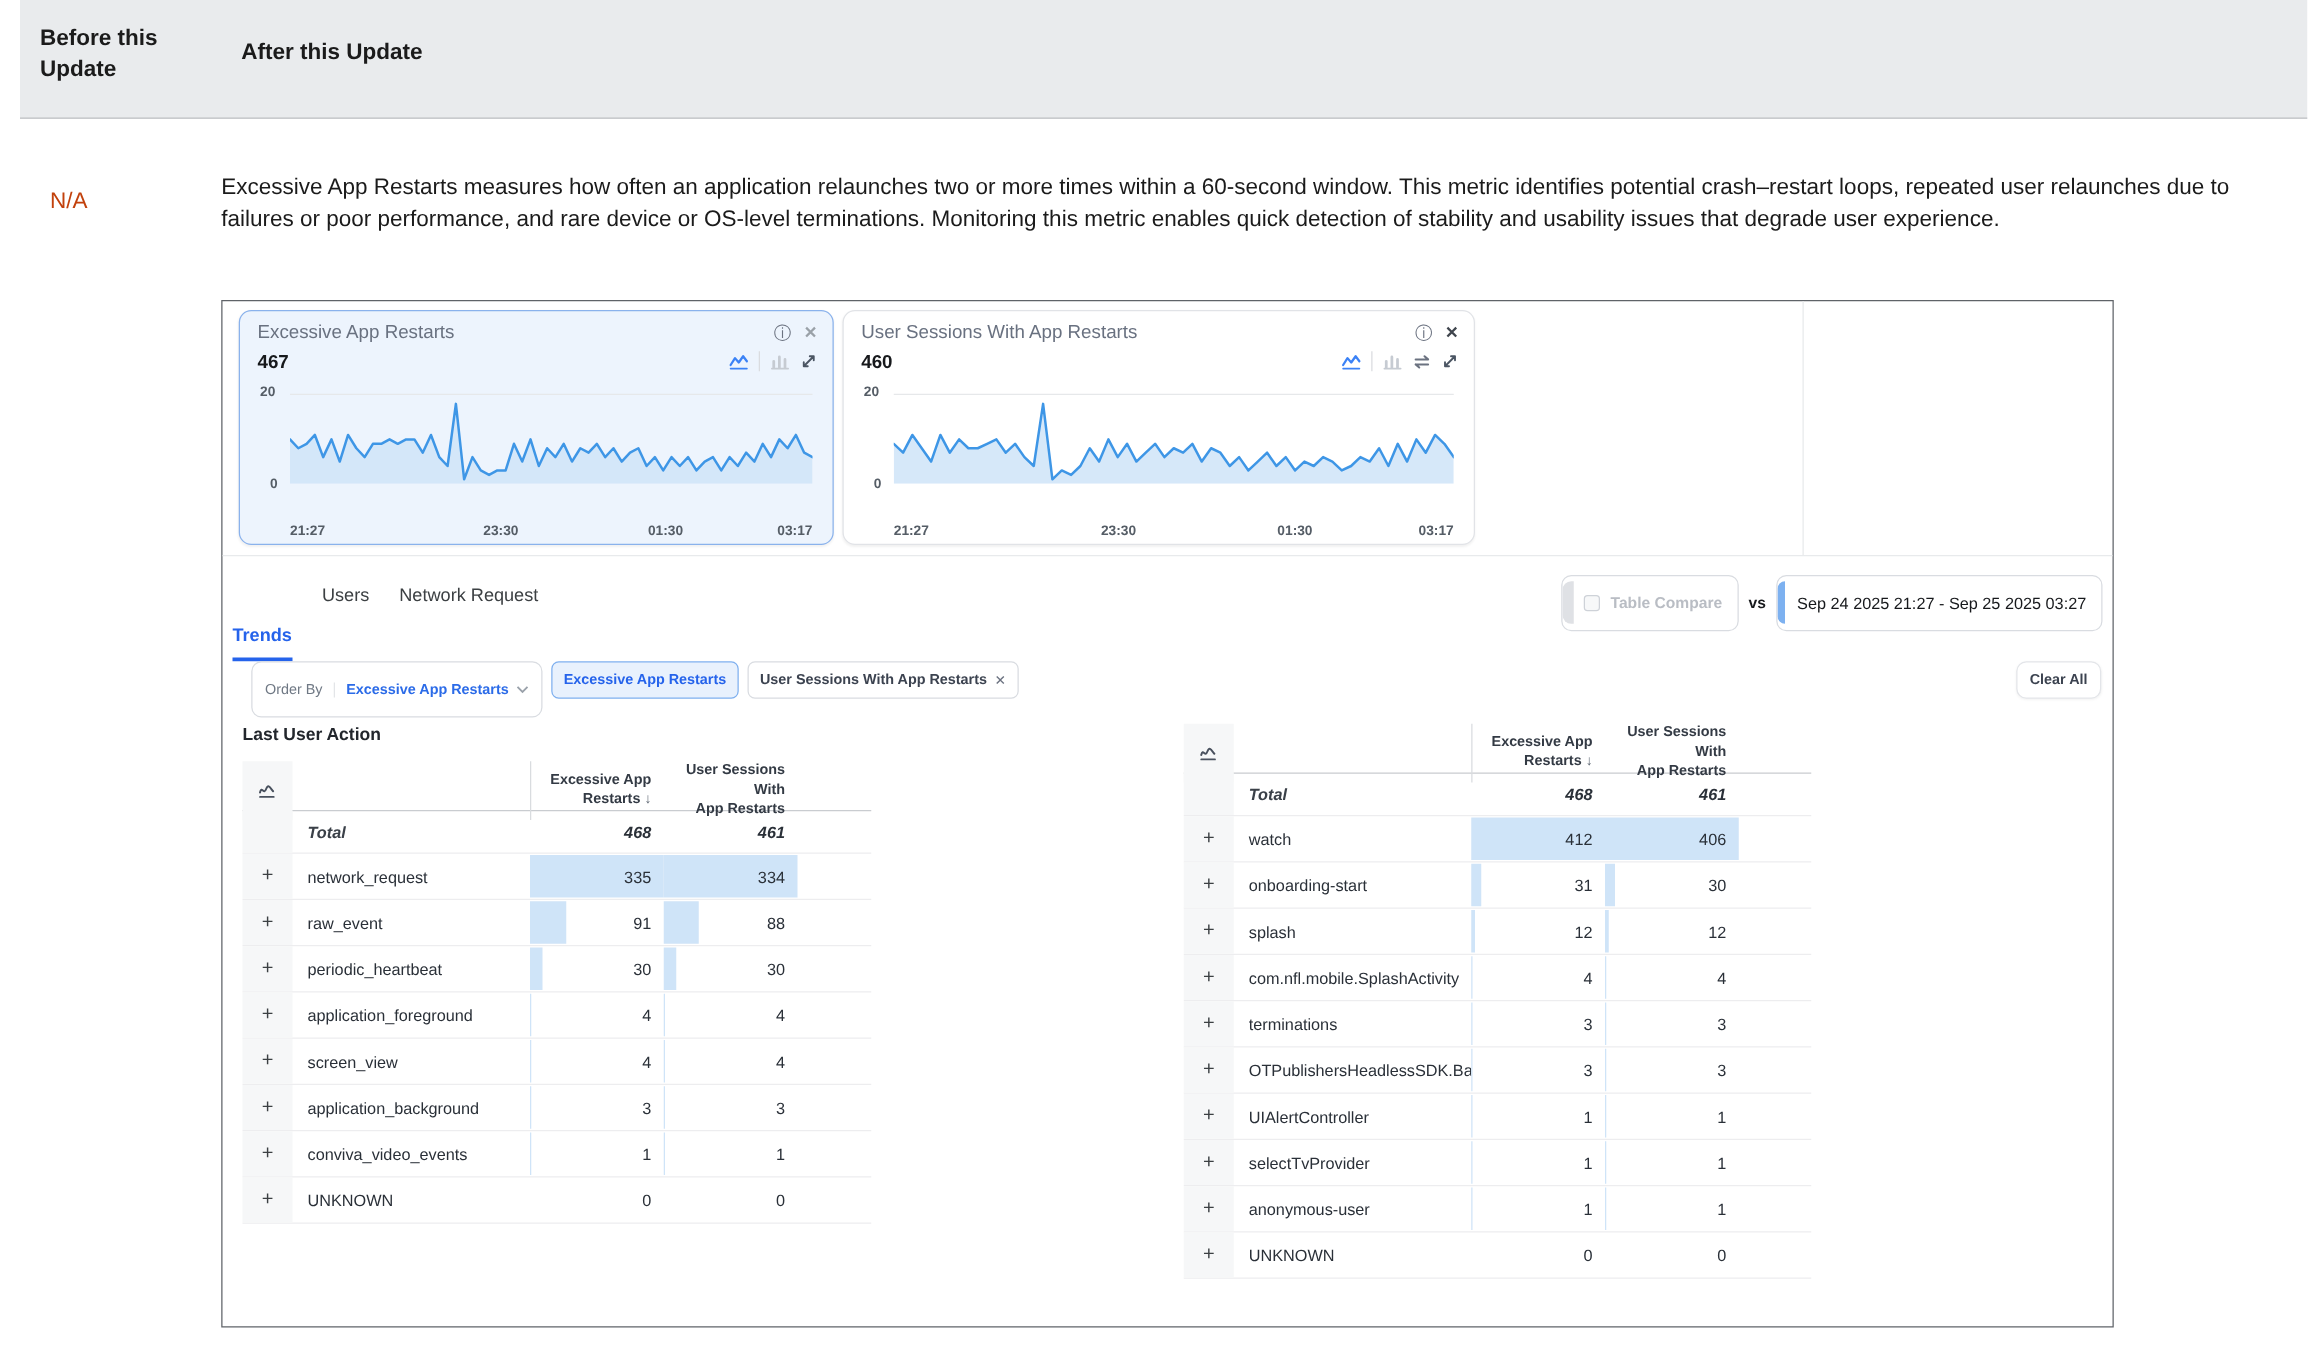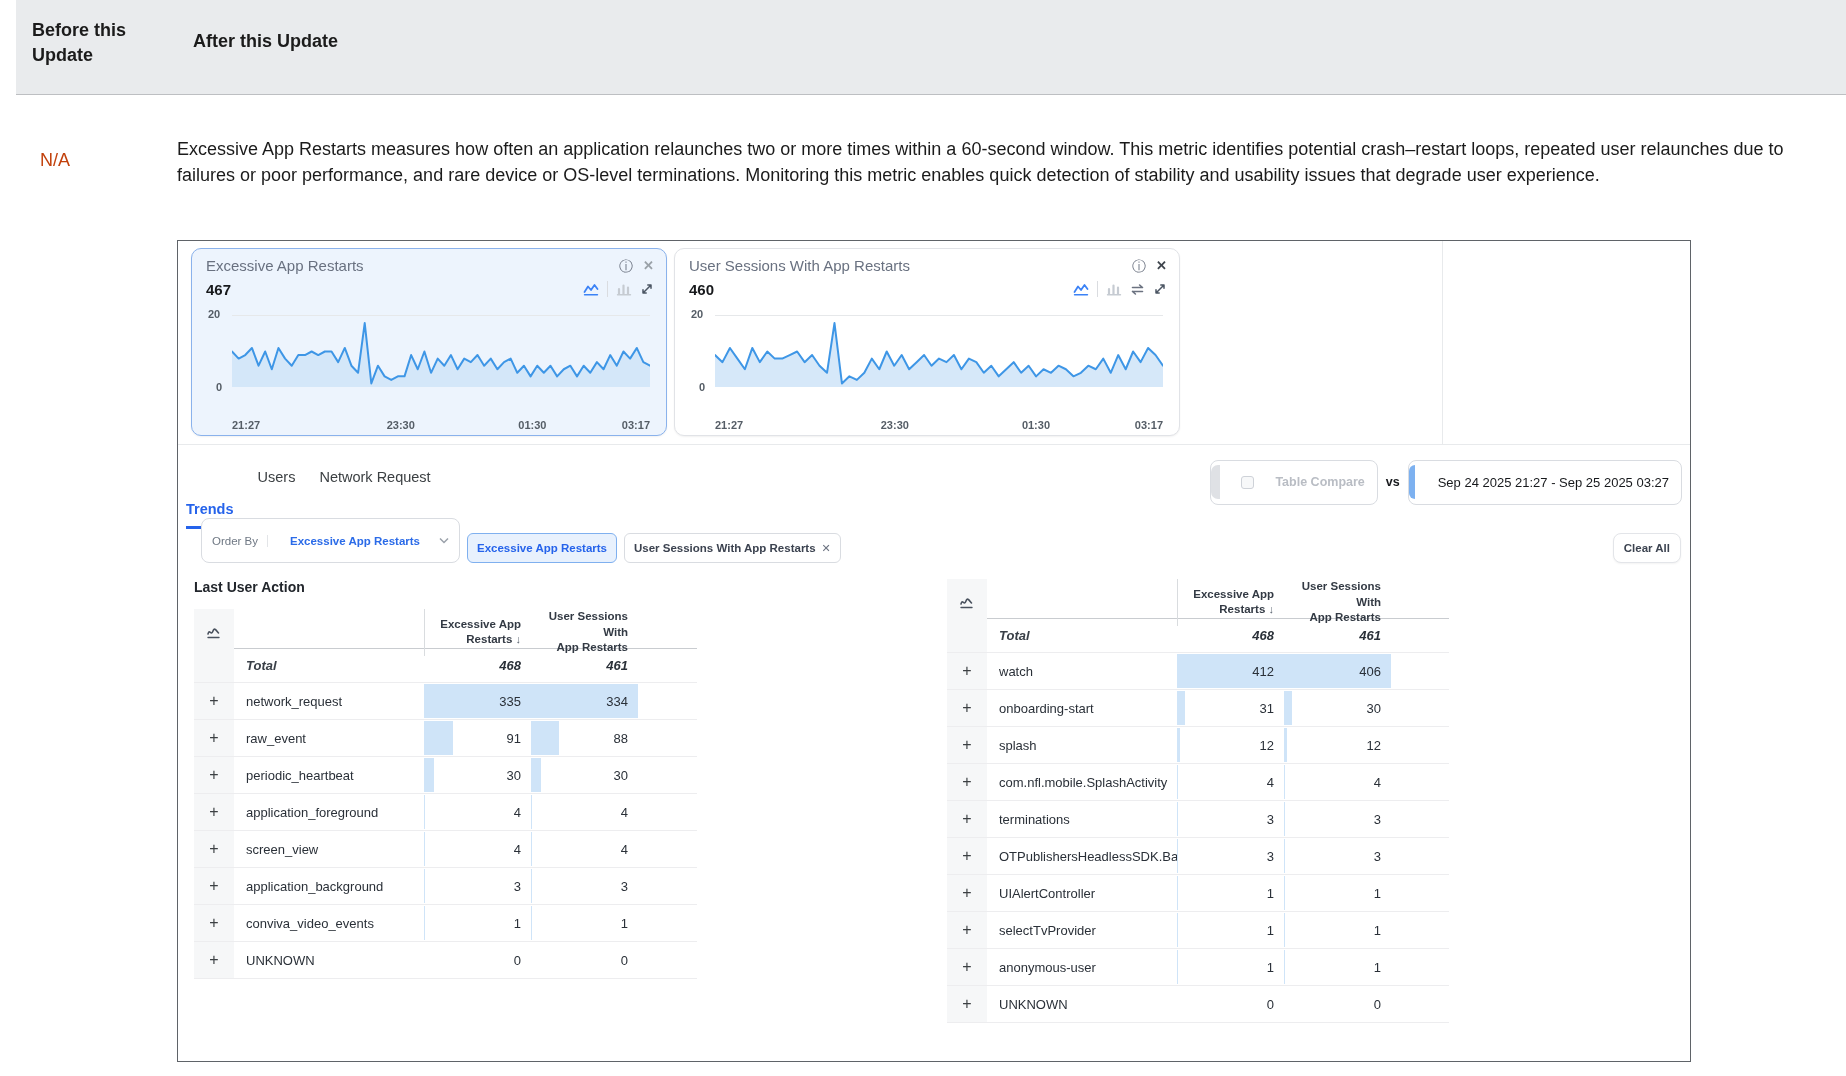--- a/index.html
+++ b/index.html
@@ -47,30 +47,30 @@
   .xlabs span { position:absolute; top:0; }
 
   .strip-vline { position:absolute; left:1264px; top:0; width:1px; height:203px; background:#e8eaec; }
   .strip-divider { position:absolute; left:0; right:0; top:203px; height:1px; background:#e8eaec; }
 
   
   .tabs { position:absolute; left:8px; top:228px; display:flex; gap:24px; }
   .tab { font-size:14.5px; color:#3c4043; padding-bottom:9px; cursor:default; }
   .tab.active { color:#2563eb; font-weight:bold; border-bottom:3px solid #2563eb;margin-top:32px; }
   .compare { position:absolute; right:8px; top:224px; height:34px; display:flex; align-items:center; gap:8px; }
-  .pill { display:flex; align-items:center; border:1px solid #d9dce1; border-radius:8px; background:#fff; height:45px;gap:13px; }
+  .pill { display:flex; align-items:center; border:1px solid #d9dce1; border-radius:8px; background:#fff; height:45px; }
   .table-compare { color:#b9bdc4; font-size:12.5px; font-weight:bold; padding-right:12px; overflow:hidden; }
   .tc-cap { width:9px; height:34px; background:#dfe1e5; border-radius:7px 0 0 7px; margin-right:8px; }
   .checkbox { width:13px; height:13px; border:1.5px solid #ced2d8; border-radius:3px; background:#f7f8f9; margin-right:8px; }
   .vs { font-size:12.5px; font-weight:bold; color:#17191c; }
   .date-pill { padding:0 12px 0 0; font-size:13px; font-weight:normal; color:#17191c; overflow:hidden; }
   .blue-bar { width:6px; height:34px; background:#7db1f0; border-radius:7px 0 0 7px; margin-right:10px; }
 
   
-  .filter-row { position:absolute; left:7px; right:9px; top:288px; height:34px; display:flex; align-items:flex-end; gap:7px;padding-left:16px; }
+  .filter-row { position:absolute; left:7px; right:9px; top:288px; height:34px; display:flex; align-items:flex-start; gap:7px;padding-left:16px; }
   .orderby { padding:0 10px; font-size:11.5px; }
   .ob-label { color:#6f7884; padding-right:9px; border-right:1px solid #e3e5e8; }
   .ob-value { color:#2b6be8; font-weight:bold; padding:0 6px 0 9px; }
   .chip { display:flex; align-items:center; gap:6px; height:30px; padding:0 9px; border-radius:6px;
     font-size:11.5px; font-weight:bold; border:1px solid #d9dce1; background:#fff; color:#3c4350; }
   .chip.selected { background:#e8f1fd; border-color:#7fb0ef; color:#2563eb; }
   .chip .x { color:#6b7280; font-weight:normal; font-size:11px; }
   .clear-all { margin-left:auto; height:30px; padding:0 10px; font-size:11.5px; font-weight:bold; color:#3c4350;
     background:#fff; border:1px solid #e3e5e9; border-radius:8px; box-shadow:0 1px 2px rgba(0,0,0,.05); font-family:inherit; }
 

